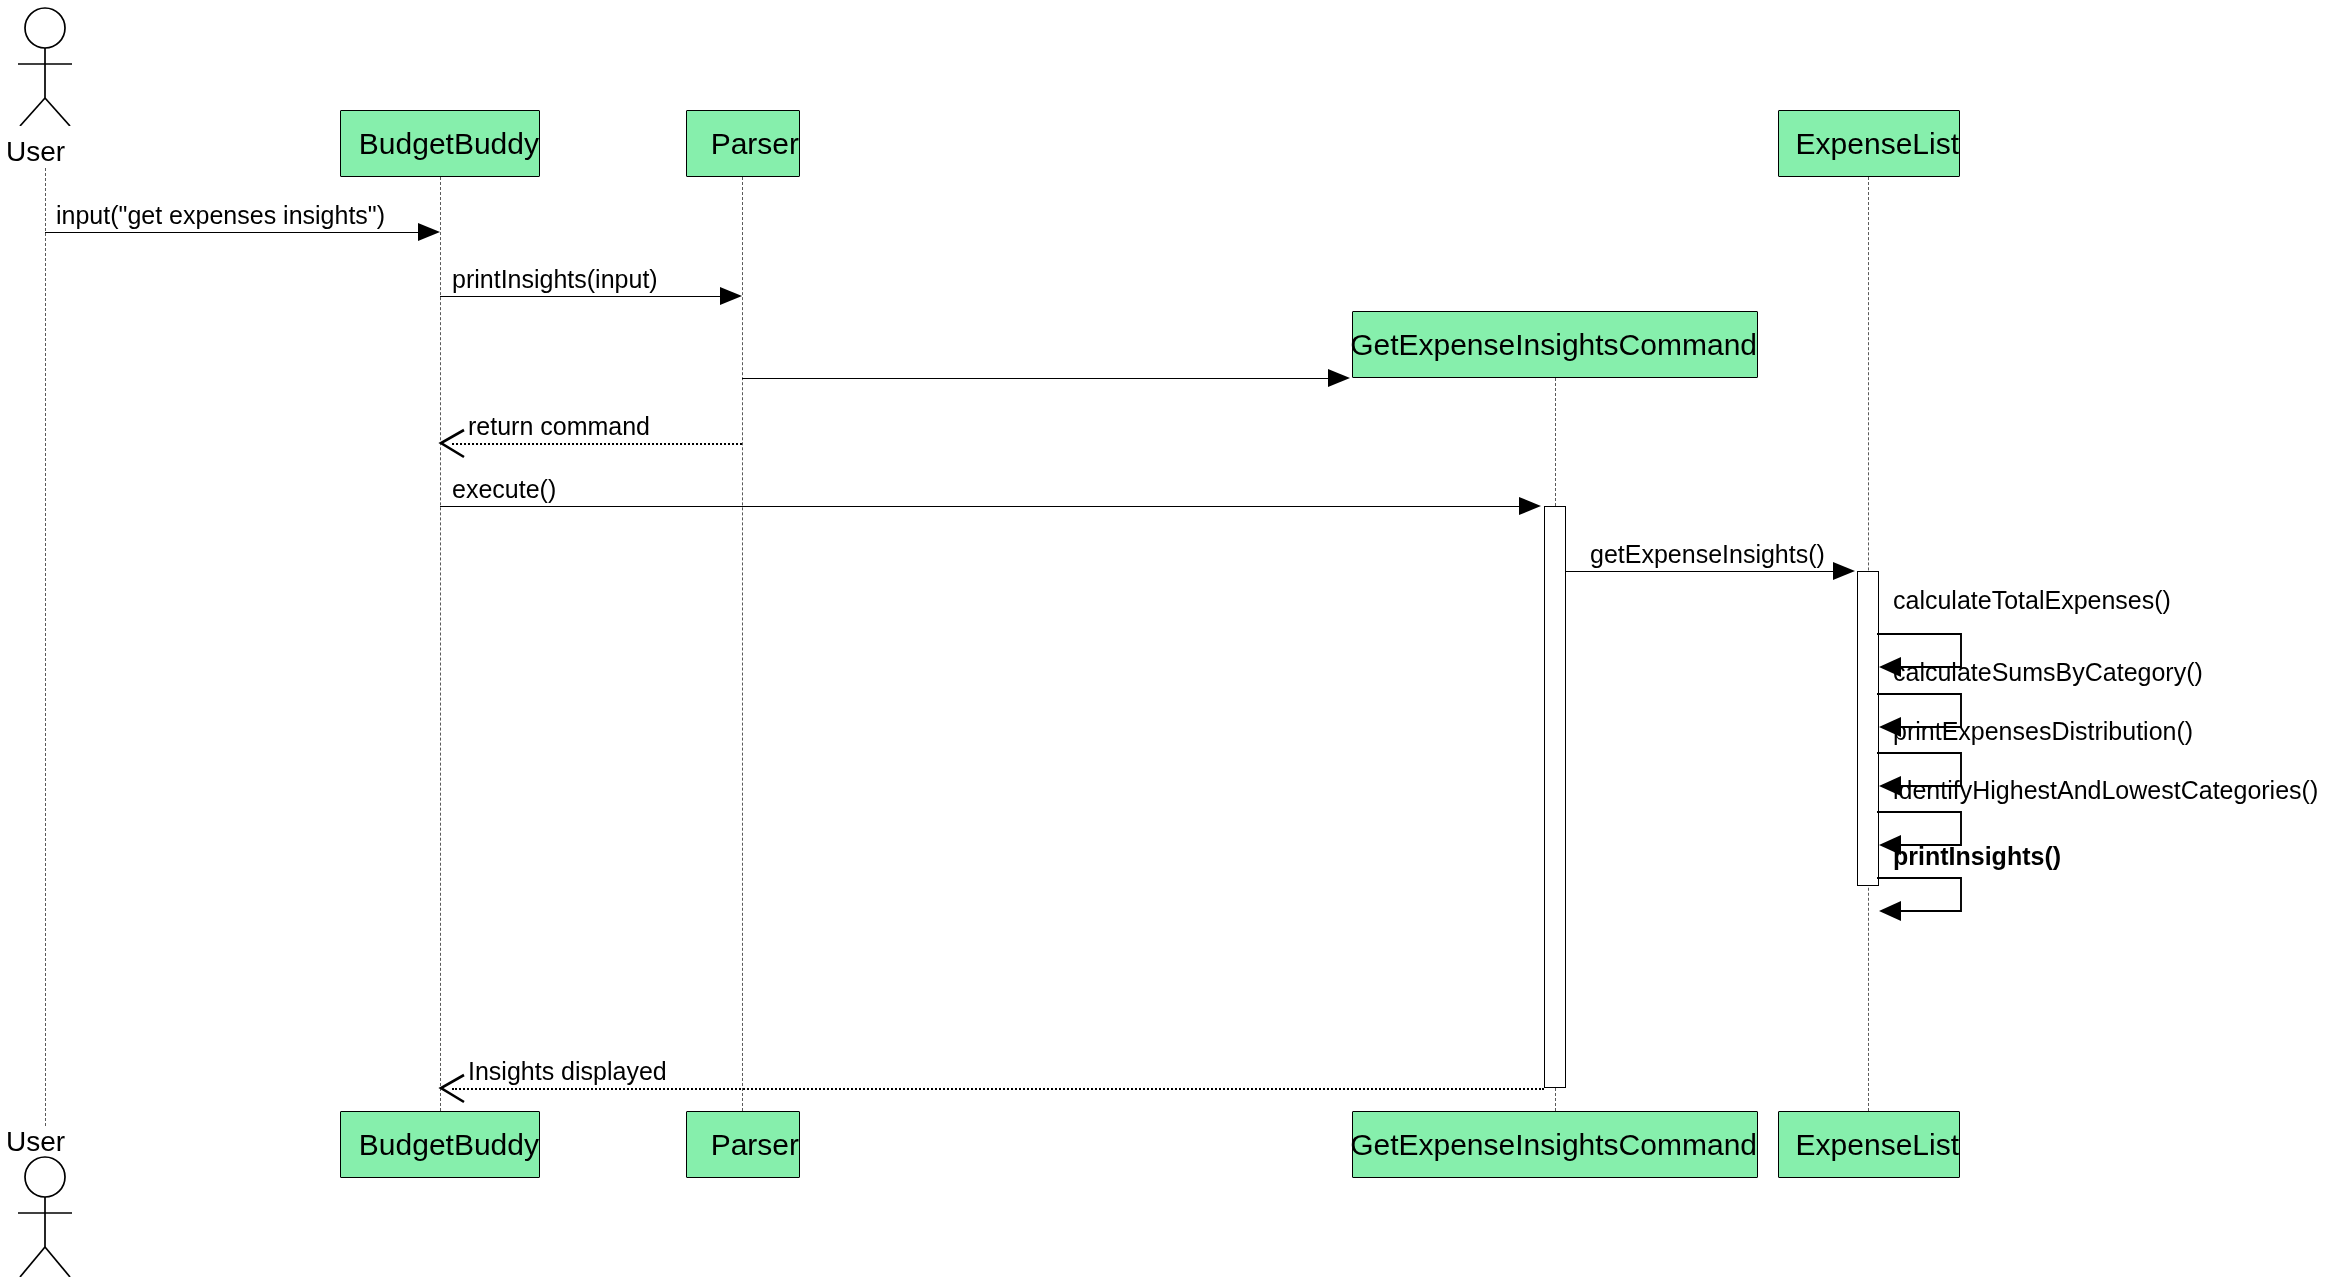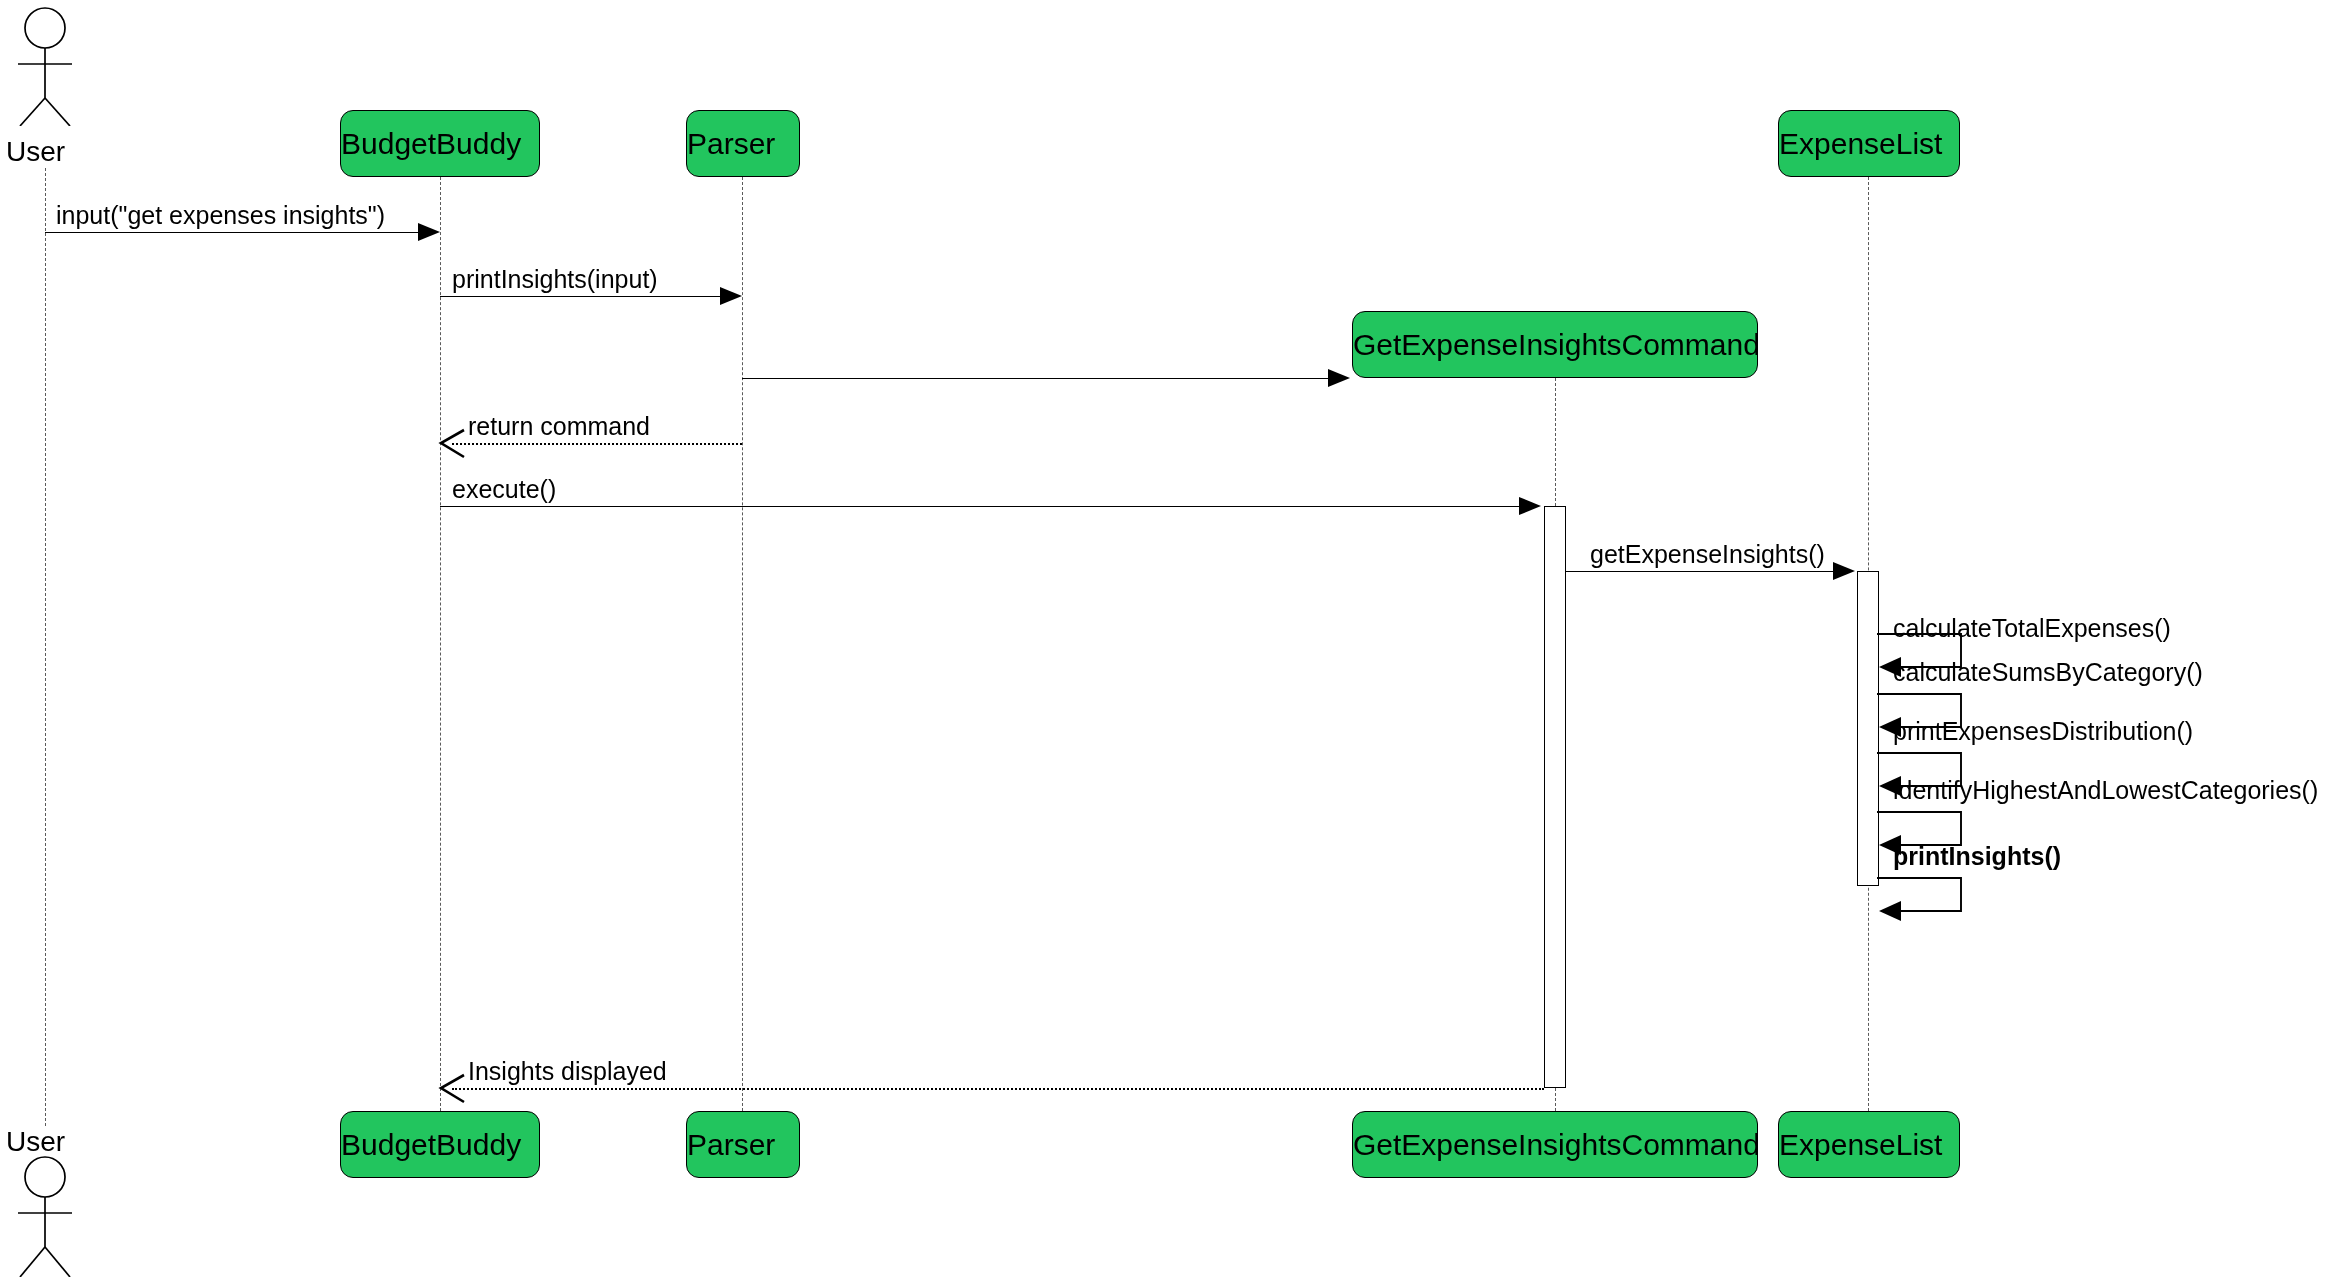--- a/index.html
+++ b/index.html
@@ -9,25 +9,25 @@
     position:relative;
     width:2341px;
     height:1277px;
     background:#ffffff;
     overflow:hidden;
   }
   .participant-box {
     position:absolute;
     box-sizing:border-box;
     border:1.6px solid #000000;
-    border-radius:13px;
-    background:#22c55e;
+    border-radius:1px;
+    background:#86efac;
     display:flex;
     align-items:center;
-    justify-content:flex-start;
+    justify-content:flex-end;
     font-size:30px;
     color:#000000;
     line-height:1;
     white-space:nowrap;
     z-index:5;
   }
   .lifeline {
     position:absolute;
     width:0;
     border-left:1.6px dashed #5a5a5a;
@@ -138,21 +138,21 @@
   </div>
 
   <div class="msg-label" style="left:452px; top:477px;">execute()</div>
   <div class="msg-line msg-solid" style="left:440px; top:506px; width:1082px;"></div>
   <div class="arrow-filled-right" style="left:1519px; top:497px;"></div>
 
   <div class="msg-label" style="left:1578px; top:542px;margin-left:12px;">getExpenseInsights()</div>
   <div class="msg-line msg-solid" style="left:1566px; top:571px; width:269px;"></div>
   <div class="arrow-filled-right" style="left:1833px; top:562px;"></div>
 
-  <div class="msg-label" style="left:1893px; top:616px;">calculateTotalExpenses()</div>
+  <div class="msg-label" style="left:1893px; top:588px;">calculateTotalExpenses()</div>
   <div class="self-call" style="left:1875px; top:626px; width:112px; height:56px;">
     <svg width="112" height="56" viewBox="0 0 112 56">
       <polyline points="2,8 86,8 86,41 22,41" fill="none" stroke="#000000" stroke-width="1.9"></polyline>
       <polygon points="26,31 4,41 26,51" fill="#000000"></polygon>
     </svg>
   </div>
 
   <div class="msg-label" style="left:1893px; top:660px;">calculateSumsByCategory()</div>
   <div class="self-call" style="left:1875px; top:686px; width:112px; height:56px;">
     <svg width="112" height="56" viewBox="0 0 112 56">

